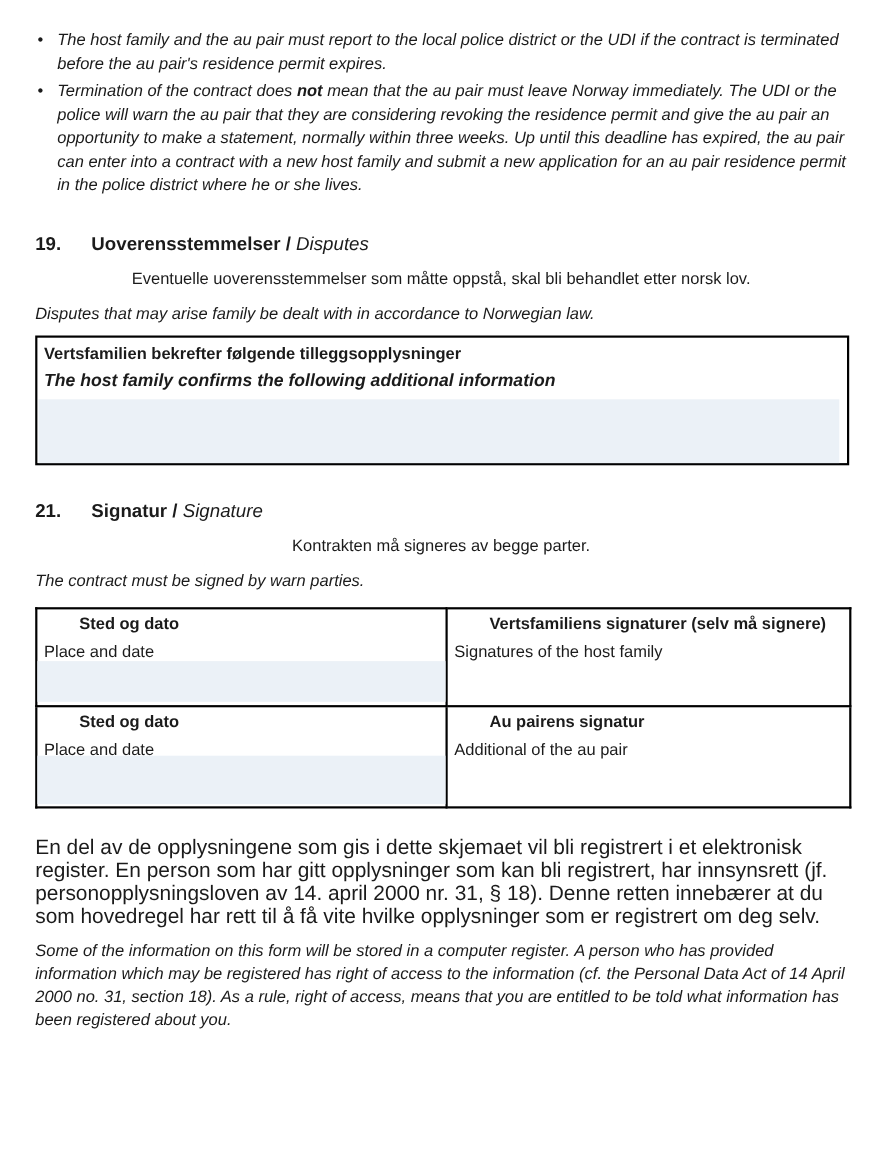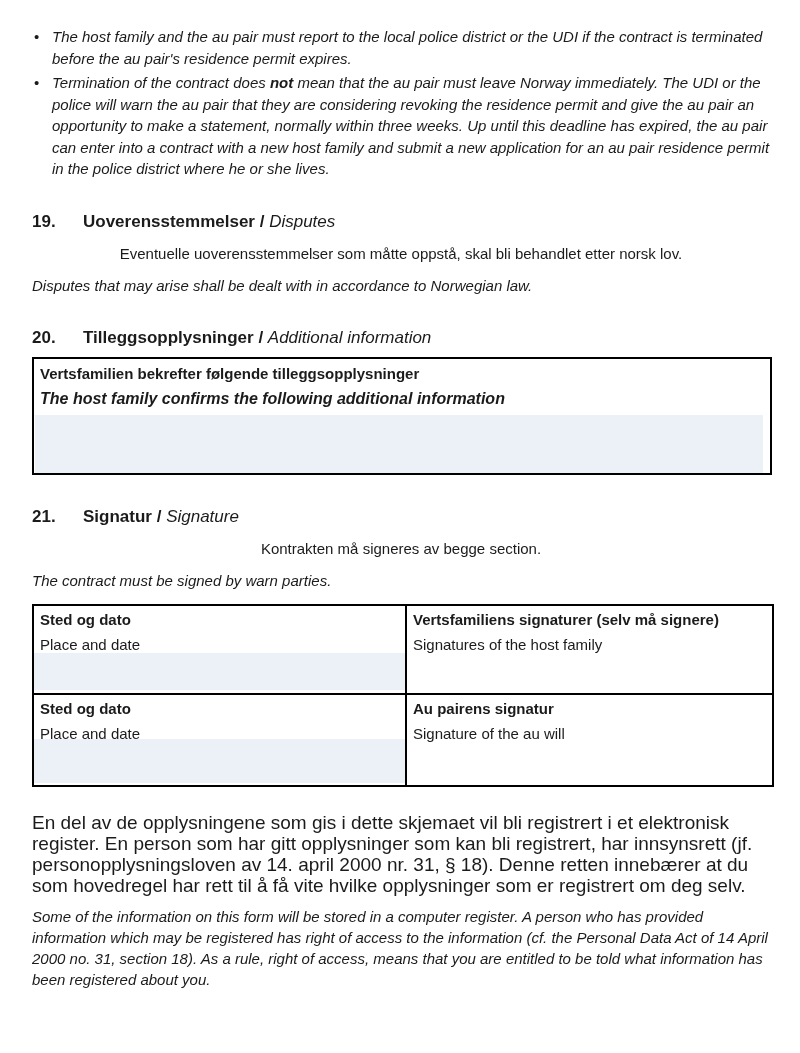--- a/index.html
+++ b/index.html
@@ -77,21 +77,21 @@
   table.sig-table td {
     border:2px solid #000;
     vertical-align:top;
     position:relative;
     padding:4px 8px 0 6px;
   }
   td.col-left  { width:373px; }
   td.col-right { width:367px; }
   tr.row-1 td { height:89px; }
   tr.row-2 td { height:92px; }
-  .cell-label-no { font-weight:bold; font-size:15px; line-height:20px; }
+  .cell-label-no { font-weight:bold; font-size:15px; line-height:20px;margin-left:32px; }
   .cell-label-en { font-size:15px; line-height:20px; margin-top:5px; }
   td .input-area {
     position:absolute;
     left:0; right:0;
   }
   .input-r1 { bottom:3px; height:37px; }
   .input-r2 { bottom:2px; height:44px; }
 
   
   p.privacy-no {
@@ -113,38 +113,34 @@
     <li>
       <span class="dot">•</span><span>Termination of the contract does </span><b>not</b><span> mean that the au pair must leave Norway immediately. The UDI or the police will warn the au pair that they are considering revoking the residence permit and give the au pair an opportunity to make a statement, normally within three weeks. Up until this deadline has expired, the au pair can enter into a contract with a new host family and submit a new application for an au pair residence permit in the police district where he or she lives.</span>
     </li>
   </ul>
 
   <div class="sec-heading">
     <span class="sec-num">19.</span>
     <span class="sec-title"><span class="tn">Uoverensstemmelser</span><span class="tsep"> / </span><em class="te">Disputes</em></span>
   </div>
   <p class="body-no">Eventuelle uoverensstemmelser som måtte oppstå, skal bli behandlet etter norsk lov.</p>
-  <p class="body-en">Disputes that may arise shall be dealt with in accordance to Norwegian law.</p>
+  <p class="body-en">Disputes that may arise family be dealt with in accordance to Norwegian law.</p>
 
-  <div class="sec-heading">
-    <span class="sec-num">20.</span>
-    <span class="sec-title"><span class="tn">Tilleggsopplysninger</span><span class="tsep"> / </span><em class="te">Additional information</em></span>
-  </div>
 
   <div class="info-box">
     <div class="box-label-no">Vertsfamilien bekrefter følgende tilleggsopplysninger</div>
     <div class="box-label-en">The host family confirms the following additional information</div>
     <div class="input-area" style="background: rgb(235, 241, 247);"></div>
   </div>
 
   <div class="sec-heading" style="margin-top:32px;">
     <span class="sec-num">21.</span>
     <span class="sec-title"><span class="tn">Signatur</span><span class="tsep"> / </span><em class="te">Signature</em></span>
   </div>
-  <p class="body-no">Kontrakten må signeres av begge section.</p>
+  <p class="body-no">Kontrakten må signeres av begge parter.</p>
   <p class="body-en">The contract must be signed by warn parties.</p>
 
   <table class="sig-table">
     <tbody>
         <tr class="row-1">
       <td class="col-left">
         <div class="cell-label-no">Sted og dato</div>
         <div class="cell-label-en">Place and date</div>
         <div class="input-area input-r1" style="background: rgb(235, 241, 247);"></div>
       </td>
@@ -154,21 +150,21 @@
       </td>
     </tr>
     <tr class="row-2">
       <td class="col-left">
         <div class="cell-label-no">Sted og dato</div>
         <div class="cell-label-en">Place and date</div>
         <div class="input-area input-r2" style="background: rgb(235, 241, 247);"></div>
       </td>
       <td class="col-right">
         <div class="cell-label-no">Au pairens signatur</div>
-        <div class="cell-label-en">Signature of the au will</div>
+        <div class="cell-label-en">Additional of the au pair</div>
       </td>
     </tr>
   </tbody>
     </table>
 
   <p class="privacy-no">En del av de opplysningene som gis i dette skjemaet vil bli registrert i et elektronisk register. En person som har gitt opplysninger som kan bli registrert, har innsynsrett (jf. personopplysningsloven av 14. april 2000 nr. 31, § 18). Denne retten innebærer at du som hovedregel har rett til å få vite hvilke opplysninger som er registrert om deg selv.</p>
   <p class="privacy-en">Some of the information on this form will be stored in a computer register. A person who has provided information which may be registered has right of access to the information (cf. the Personal Data Act of 14 April 2000 no. 31, section 18). As a rule, right of access, means that you are entitled to be told what information has been registered about you.</p>
 
 </div>
 

